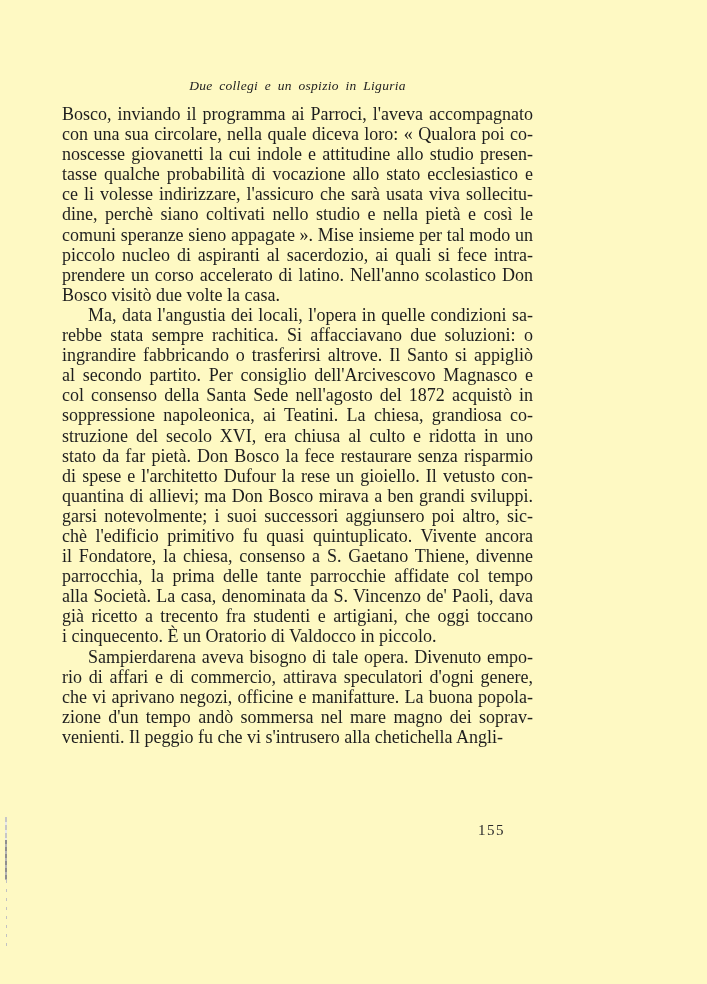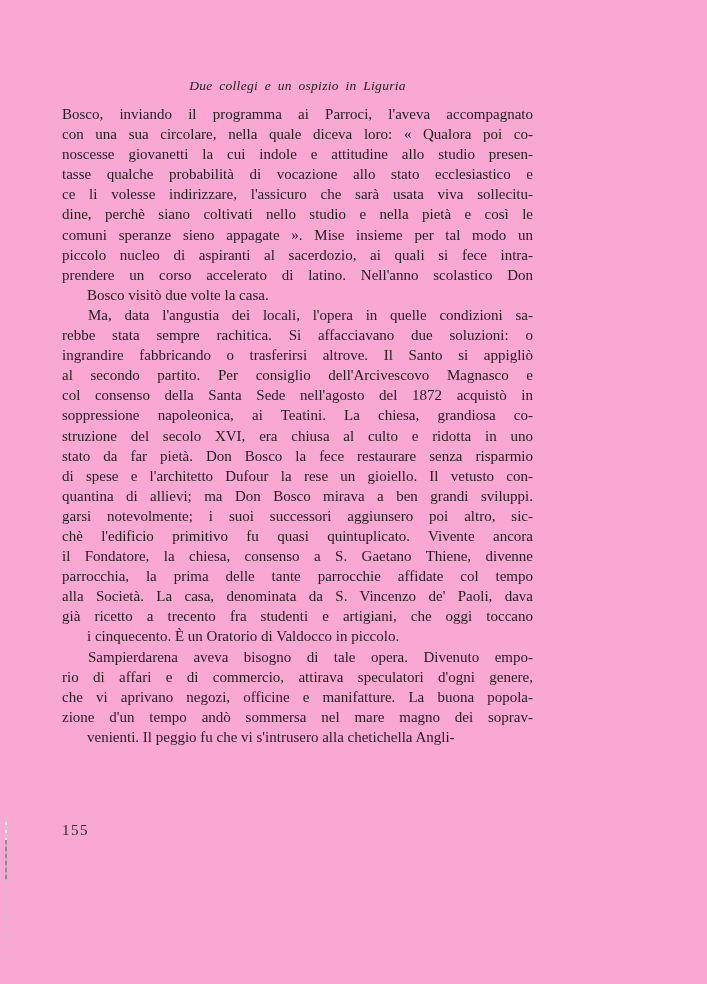--- a/index.html
+++ b/index.html
@@ -4,21 +4,21 @@
 <style>
   html, body {
     margin: 0;
     padding: 0;
     background: #ffffff;
   }
   .page {
     position: relative;
     width: 707px;
     height: 984px;
-    background: #f9a8d4;
+    background: #fef9c3;
     font-family: "Liberation Serif", "DejaVu Serif", serif;
     color: #1e1e1e;
     overflow: hidden;
   }
   .running-head {
     position: absolute;
     top: 78px;
     left: 62px;
     width: 471px;
     text-align: center;
@@ -26,40 +26,40 @@
     font-size: 13.5px;
     letter-spacing: 0.3px;
     word-spacing: 3px;
     color: #222;
   }
   .text-block {
     position: absolute;
     top: 104px;
     left: 62px;
     width: 471px;
-    font-size: 15px;
+    font-size: 18px;
     line-height: 20.1px;
   }
   .line {
     text-align: justify;
     text-align-last: justify;
     white-space: normal;
   }
   .line.para-end {
     text-align-last: left;
-    margin-left: 25px;
   }
   .line.indent {
     text-indent: 26px;
   }
   .page-number {
     position: absolute;
     top: 822px;
     left: 62px;
     width: 443px;
+    text-align: right;
     font-size: 15px;
     letter-spacing: 1.5px;
     color: #2a2a2a;
   }
   
   .scan-artifact {
     position: absolute;
     left: 5px;
     top: 817px;
     width: 2px;

